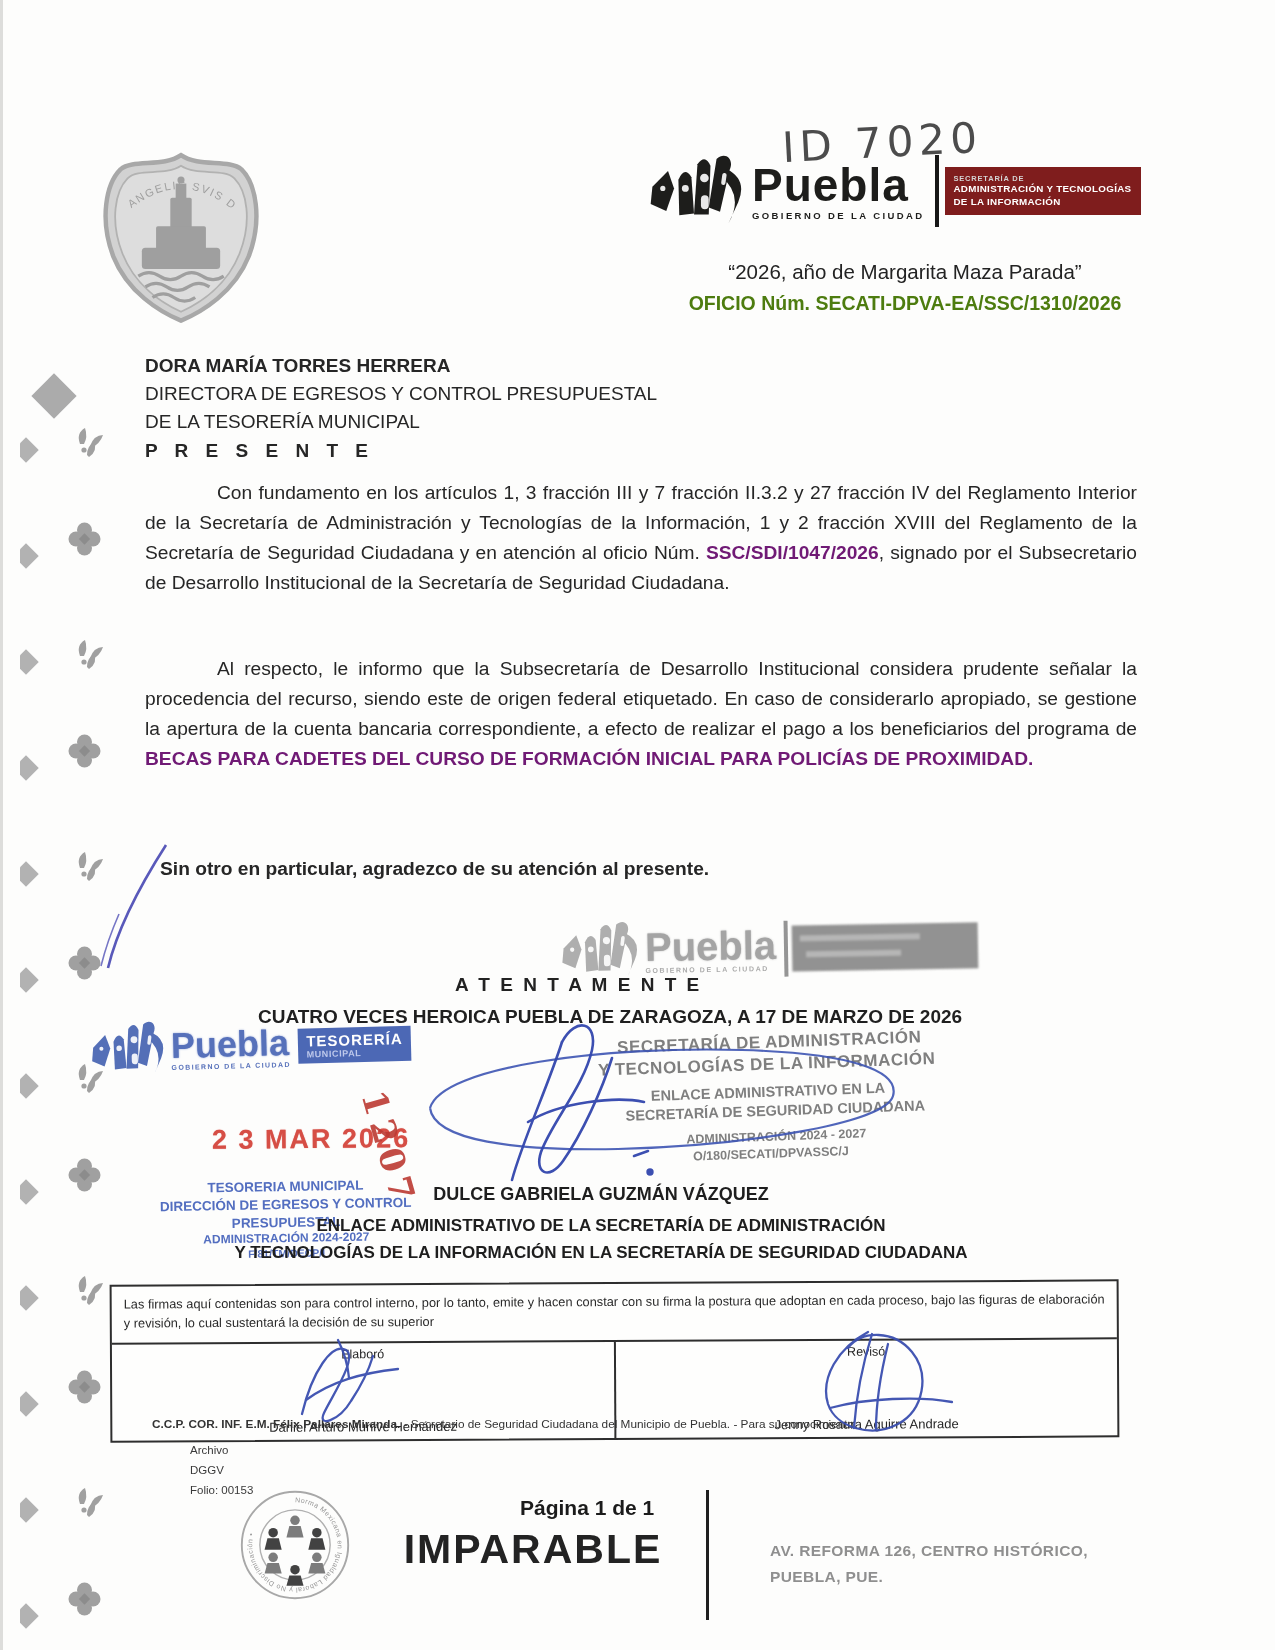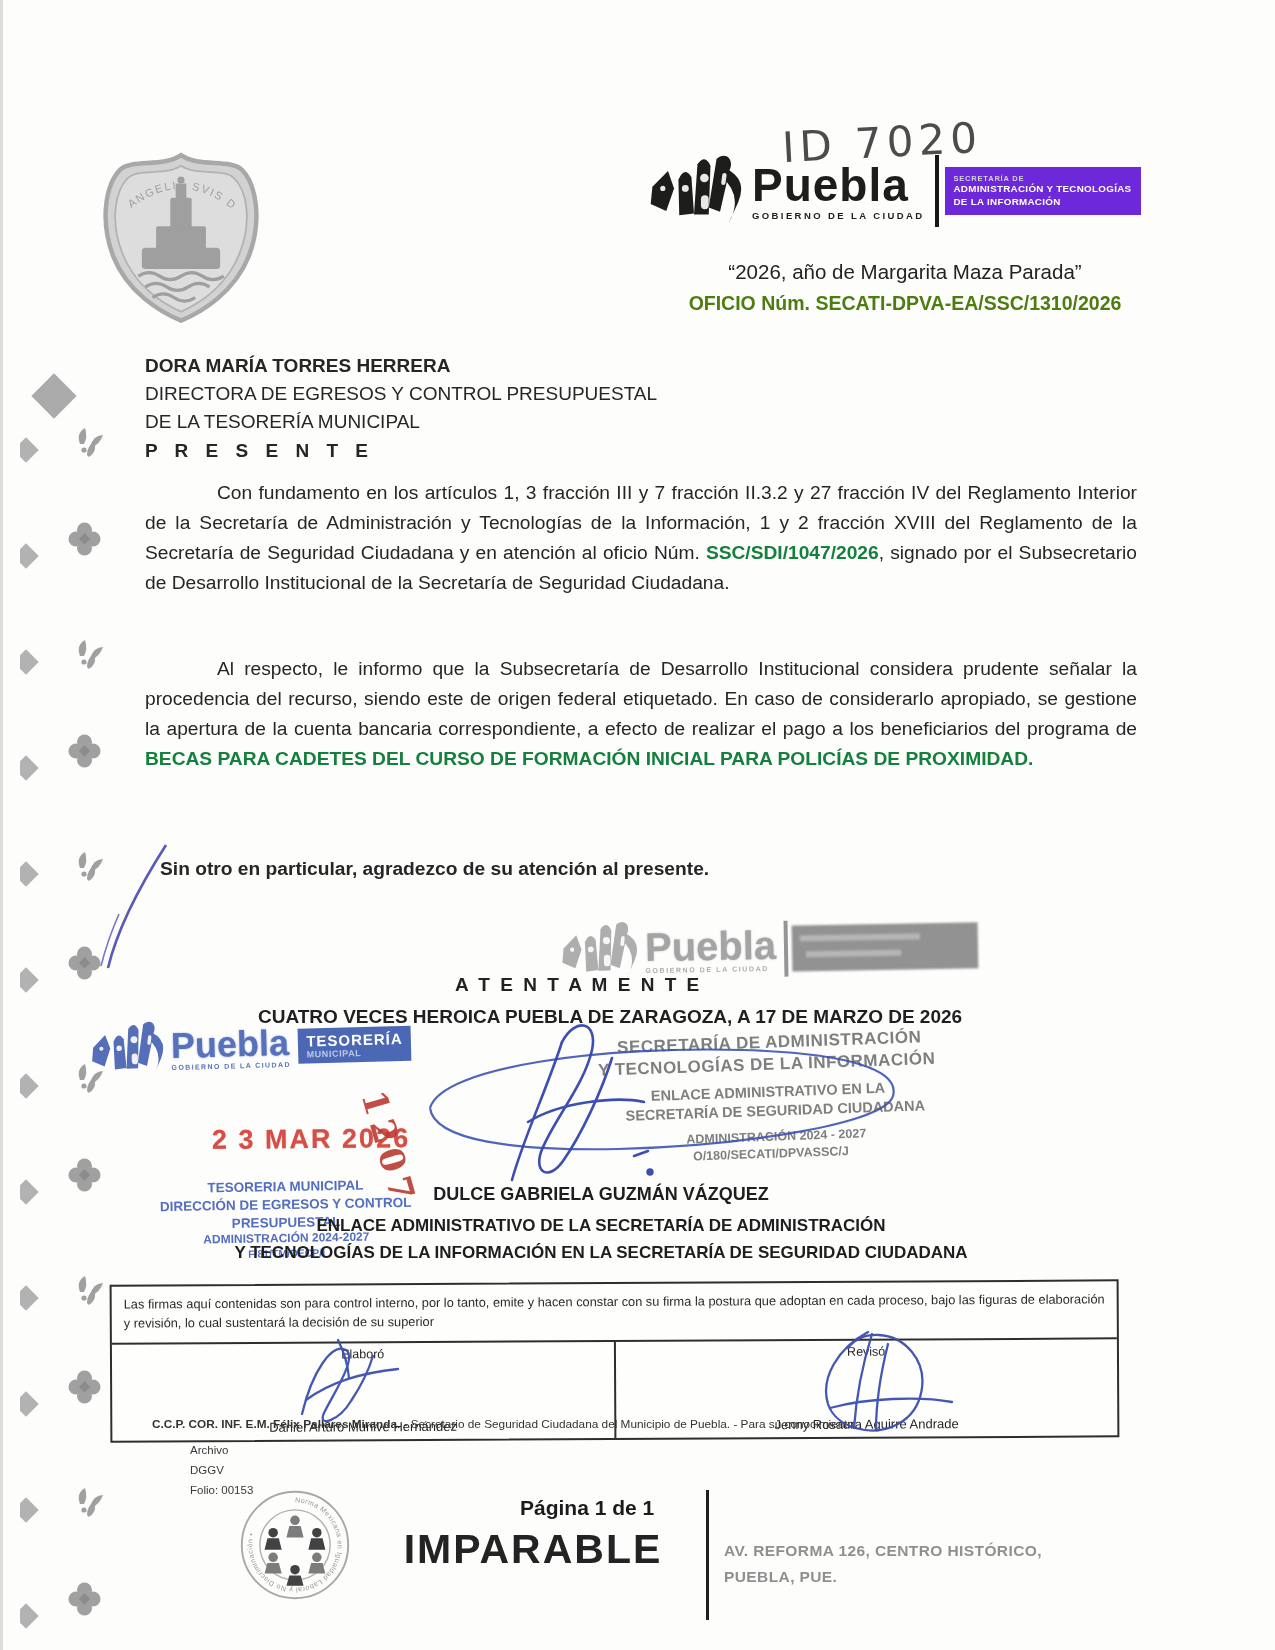--- a/index.html
+++ b/index.html
@@ -16,38 +16,38 @@
   .handwritten-id{
     left:782px;top:118px;font-size:42px;font-weight:400;color:#4c4c4c;
     letter-spacing:5px;transform:rotate(-3deg);font-family:"DejaVu Sans",sans-serif;
   }
   .logo-row{left:642px;top:152px;display:flex;align-items:center;}
   .plogo svg{display:block;}
   .wordmark{margin-left:6px;}
   .wordmark .brand{font-size:46px;font-weight:800;line-height:1;color:#1d1d1b;letter-spacing:1px;}
   .wordmark .brand-sub{font-size:9.5px;font-weight:700;letter-spacing:2.4px;color:#1d1d1b;margin-top:2px;}
   .dep-bar{width:4px;height:72px;background:#171717;margin:0 6px 0 10px;}
-  .dep-box{background:#6d28d9;color:#fff;padding:7px 9px;width:178px;}
+  .dep-box{background:#7f1d1d;color:#fff;padding:7px 9px;width:178px;}
   .dep-box .l1{font-size:7.5px;letter-spacing:.8px;color:#d4d4d4;font-weight:600;}
   .dep-box .l2,.dep-box .l3{font-size:9.8px;font-weight:800;letter-spacing:.3px;line-height:1.25;}
   .legend-block{left:650px;top:260px;width:510px;text-align:center;}
   .legend-block .year{font-size:20.5px;font-weight:500;color:#232323;}
   .legend-block .oficio{font-size:19.5px;font-weight:600;margin-top:8px;color:#4d7c0f;}
 
   
   .recipient{left:145px;top:352px;font-size:19px;line-height:28px;}
   .recipient .rname{font-weight:700;}
   .recipient .rtitle{font-weight:500;}
   .recipient .present{font-weight:600;letter-spacing:6px;margin-top:1px;}
   .body-par{
     left:145px;width:992px;font-size:19.2px;line-height:30px;font-weight:500;
     text-align:justify;text-indent:72px;color:#262626;margin:0;
   }
   .par1{top:478px;} .par2{top:654px;}
-  .body-par strong{font-weight:800;color:#15803d;margin-top:32px;}
+  .body-par strong{font-weight:800;color:#701a75;margin-top:32px;}
   .closing-line{left:160px;top:858px;font-size:19.2px;font-weight:700;}
 
   
   .gray-stamp{left:555px;top:916px;display:flex;align-items:center;transform:rotate(-1deg);opacity:.8;}
   .gray-stamp .brand{font-size:40px;font-weight:800;color:#8f8f8f;text-shadow:0 0 2px #aaa;line-height:1;}
   .gray-stamp .brand-sub{font-size:7px;font-weight:700;letter-spacing:1.6px;color:#979797;}
   .gray-stamp .gbar{width:4px;height:56px;background:#7c7c7c;margin:0 4px 0 8px;}
   .gray-smudge{width:186px;height:46px;background:#787878;filter:blur(1.2px);position:relative;}
   .gray-smudge i{display:block;position:absolute;background:#a5a5a5;height:6px;}
   .atentamente{left:455px;top:974px;font-size:19px;font-weight:700;letter-spacing:2.5px;color:#222;}
@@ -97,21 +97,21 @@
 
   
   .ccp{left:152px;top:1416px;font-size:11.8px;color:#333;line-height:1.5;}
   .ccp .ccp-prefix{font-weight:700;}
   .ccp-items{left:190px;top:1440px;font-size:11.5px;color:#3a3a3a;line-height:20px;}
   .page-label{left:520px;top:1496px;font-size:21px;font-weight:600;color:#1b1b1b;font-family:"Liberation Sans",sans-serif;}
   .capital-logo{left:388px;top:1528px;width:290px;text-align:center;color:#232323;}
   .capital-top{display:flex;align-items:center;justify-content:center;gap:6px;font-size:23px;font-weight:800;letter-spacing:5px;}
   .capital-bottom{font-size:41px;font-weight:800;letter-spacing:2px;margin-top:-2px;}
   .footer-divider{left:706px;top:1490px;width:3px;height:130px;background:#1f1f1f;}
-  .address{left:724px;top:1538px;font-size:15.5px;font-weight:600;color:#8f8f8f;line-height:26px;letter-spacing:.4px;}
+  .address{left:770px;top:1538px;font-size:15.5px;font-weight:600;color:#8f8f8f;line-height:26px;letter-spacing:.4px;}
 
   svg text{font-family:"Liberation Sans",sans-serif;}
 </style>
 </head>
 <body>
 
 <div class="page">
 
   <div class="abs scan-edge"></div>
 

